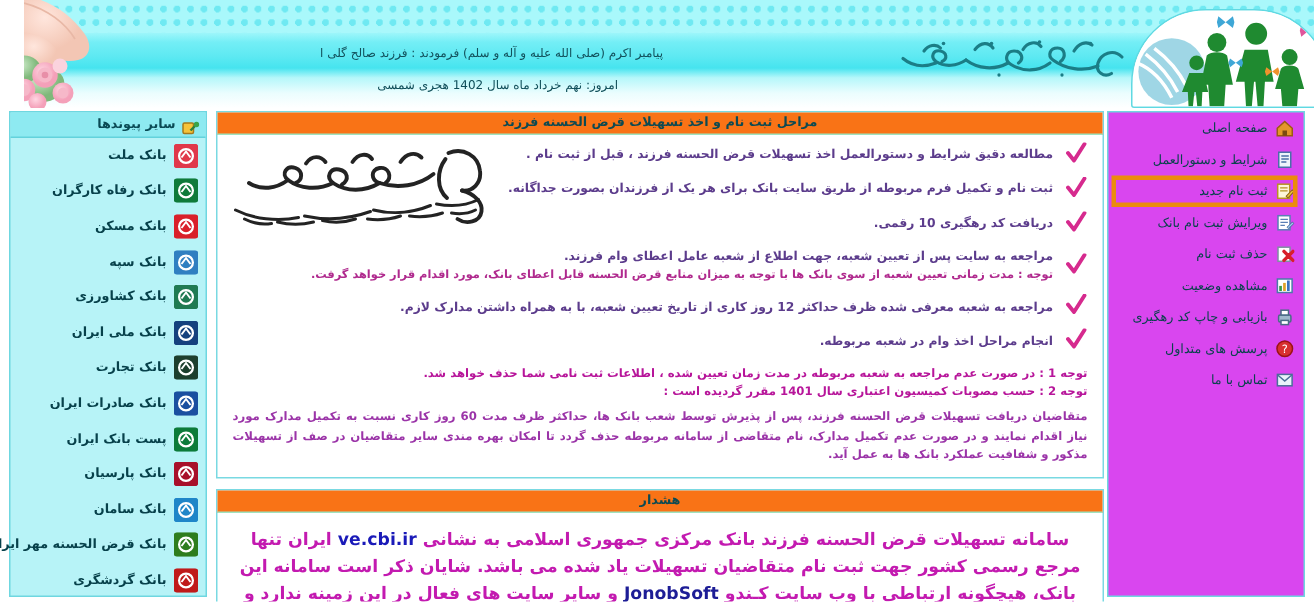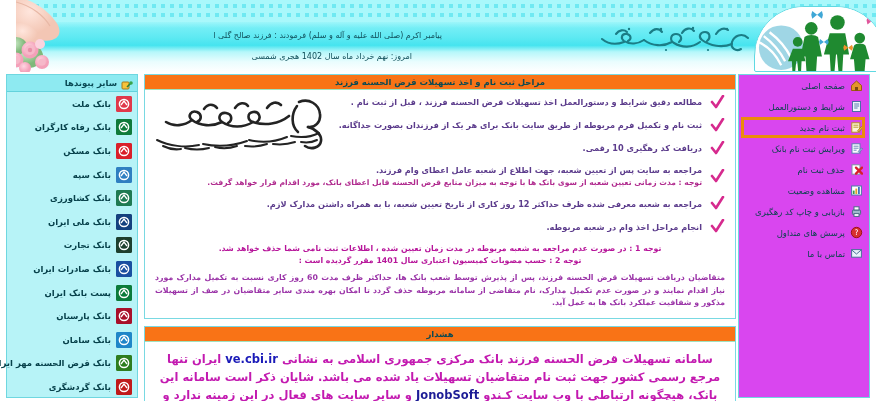--- a/index.html
+++ b/index.html
@@ -142,21 +142,21 @@
   .step-main {
     font-size: 8.2px; color: #5c3c8c; font-weight: bold; line-height: 1.35;
   }
   .step-note {
     font-size: 7.6px; color: #b02a8e; font-weight: bold;
     line-height: 1.35; margin-top: 2px;
   }
   .notes { margin-top: 2px; }
   .note-line {
     font-size: 7.8px; color: #b7159a; font-weight: bold;
-    line-height: 1.55; text-align: center;
+    line-height: 1.55; text-align: right;
   }
   .note-block {
     font-size: 7.8px; color: #9b34a8; font-weight: bold;
     line-height: 1.6; text-align: justify; margin-top: 5px;
   }
 
   
   #watermark {
     position: absolute; left: 4px; top: 4px; width: 210px; height: 62px;
     pointer-events: none; opacity: .92;

